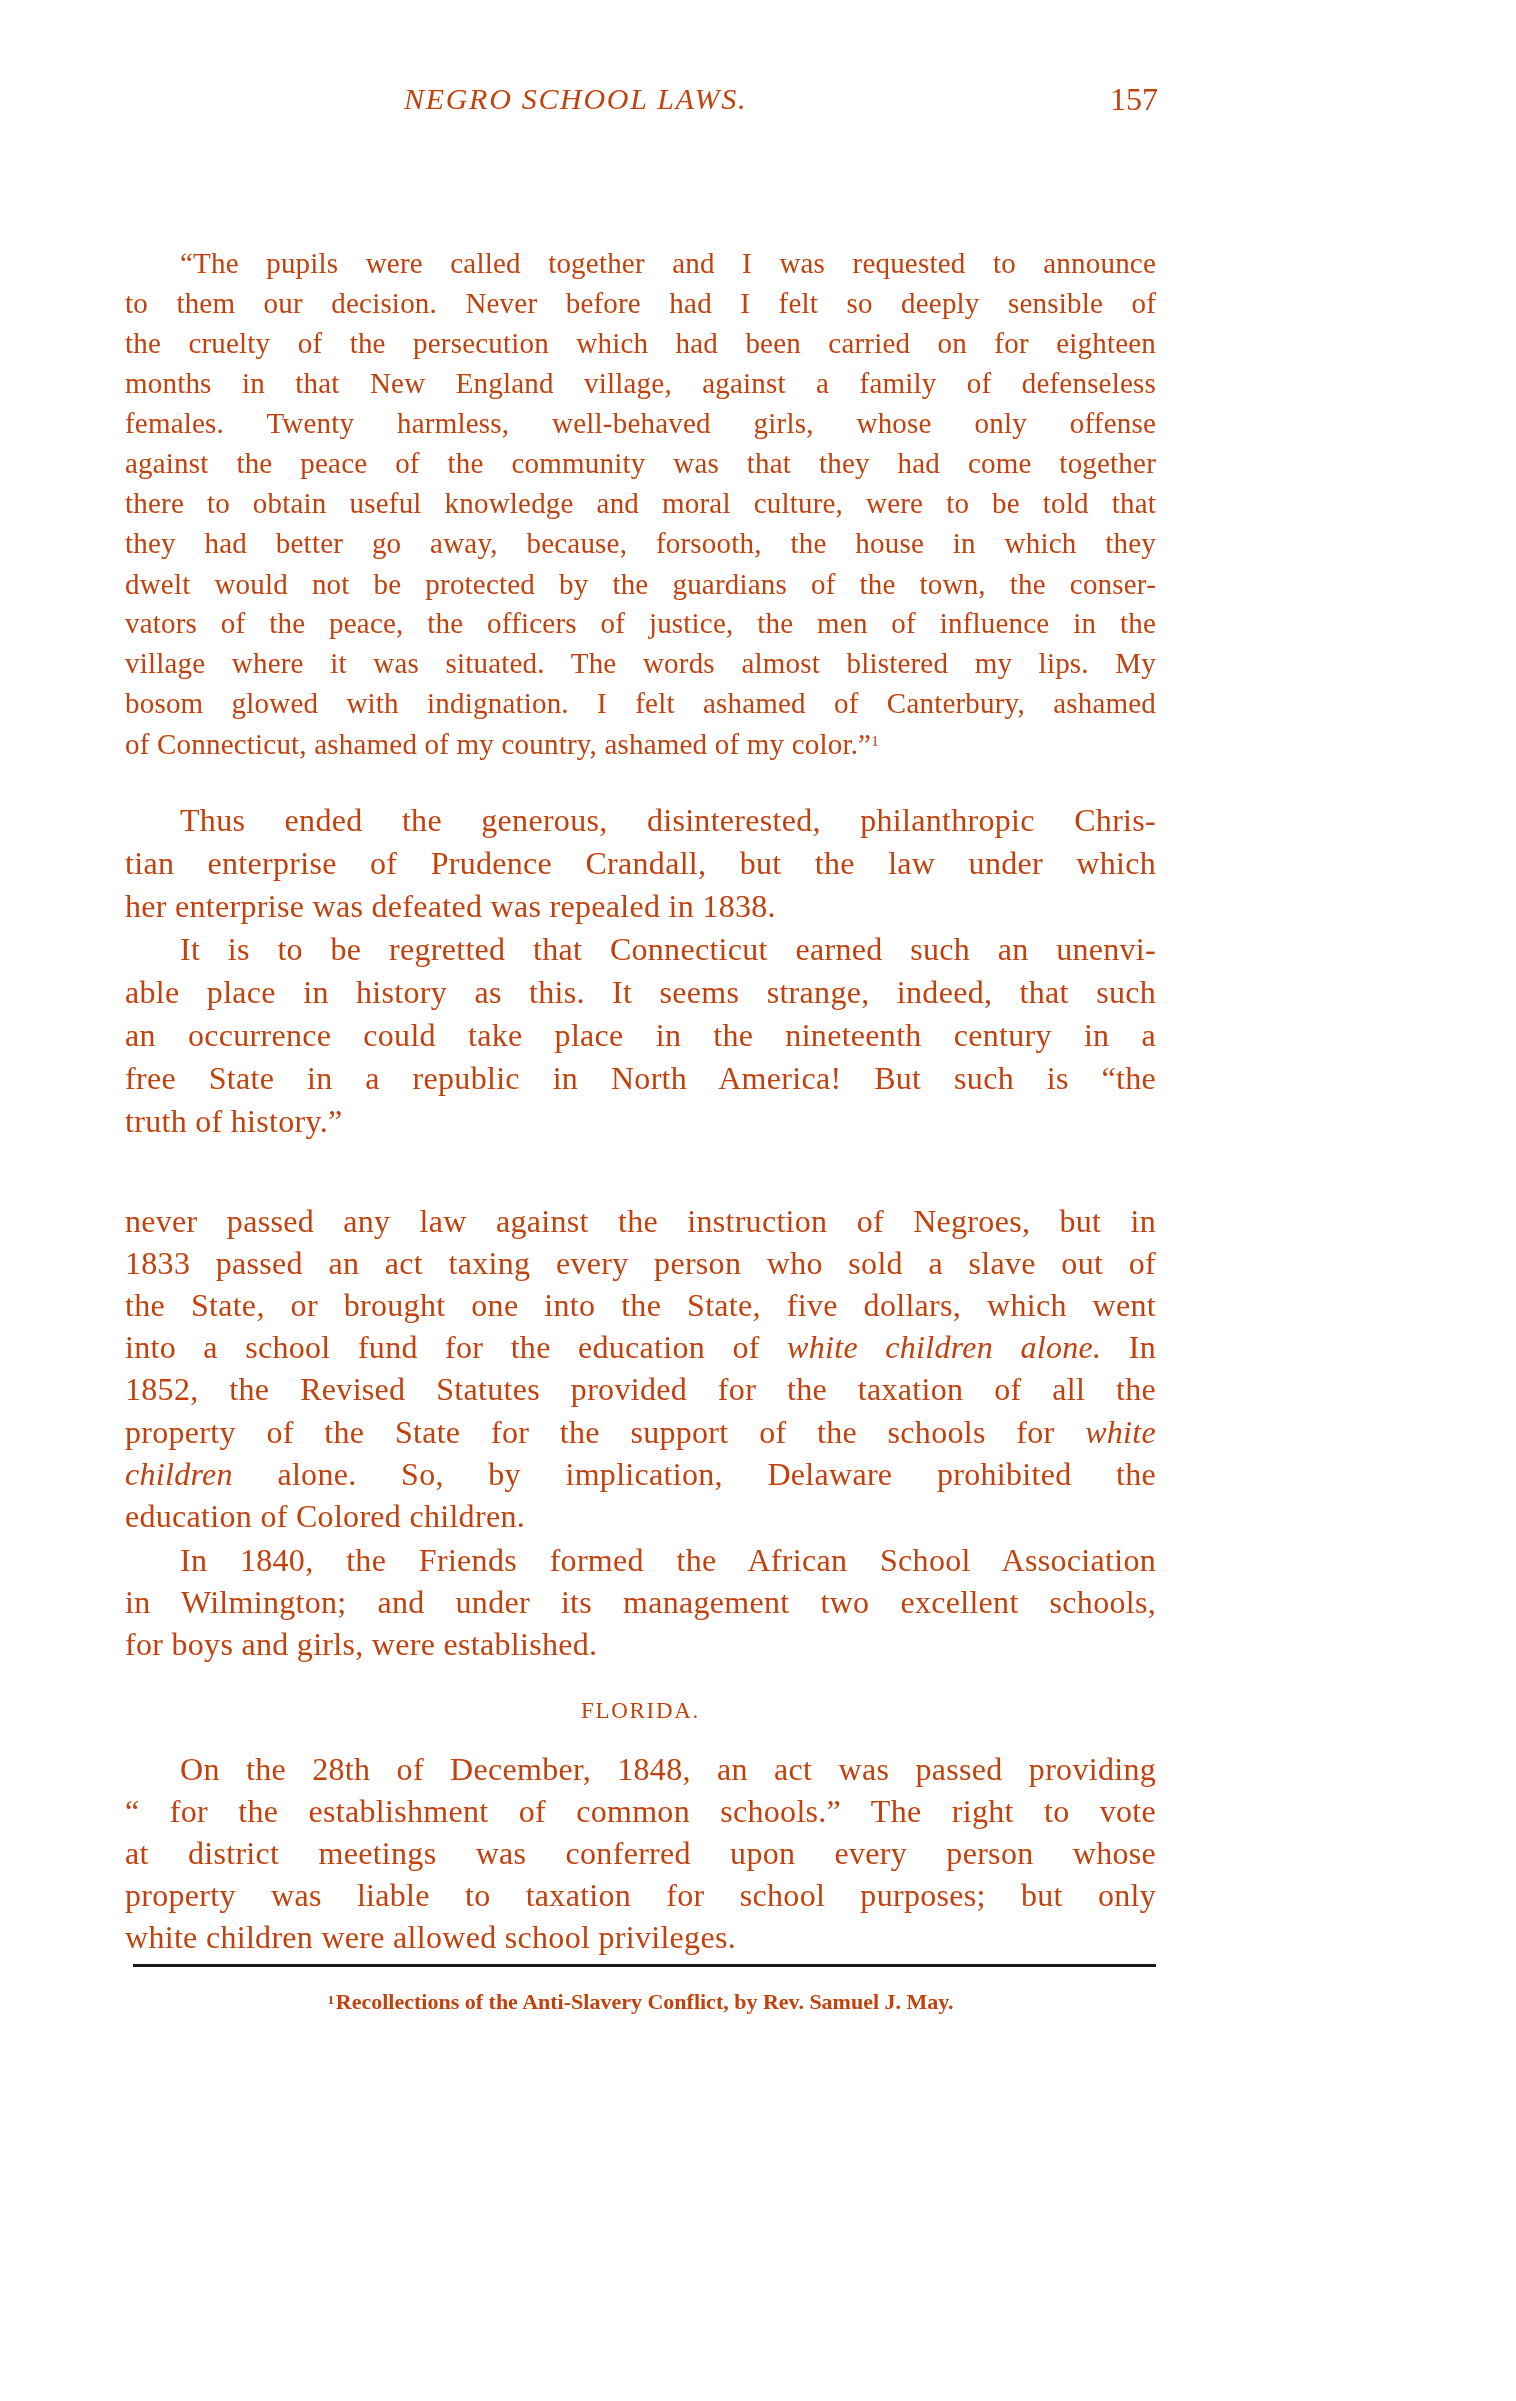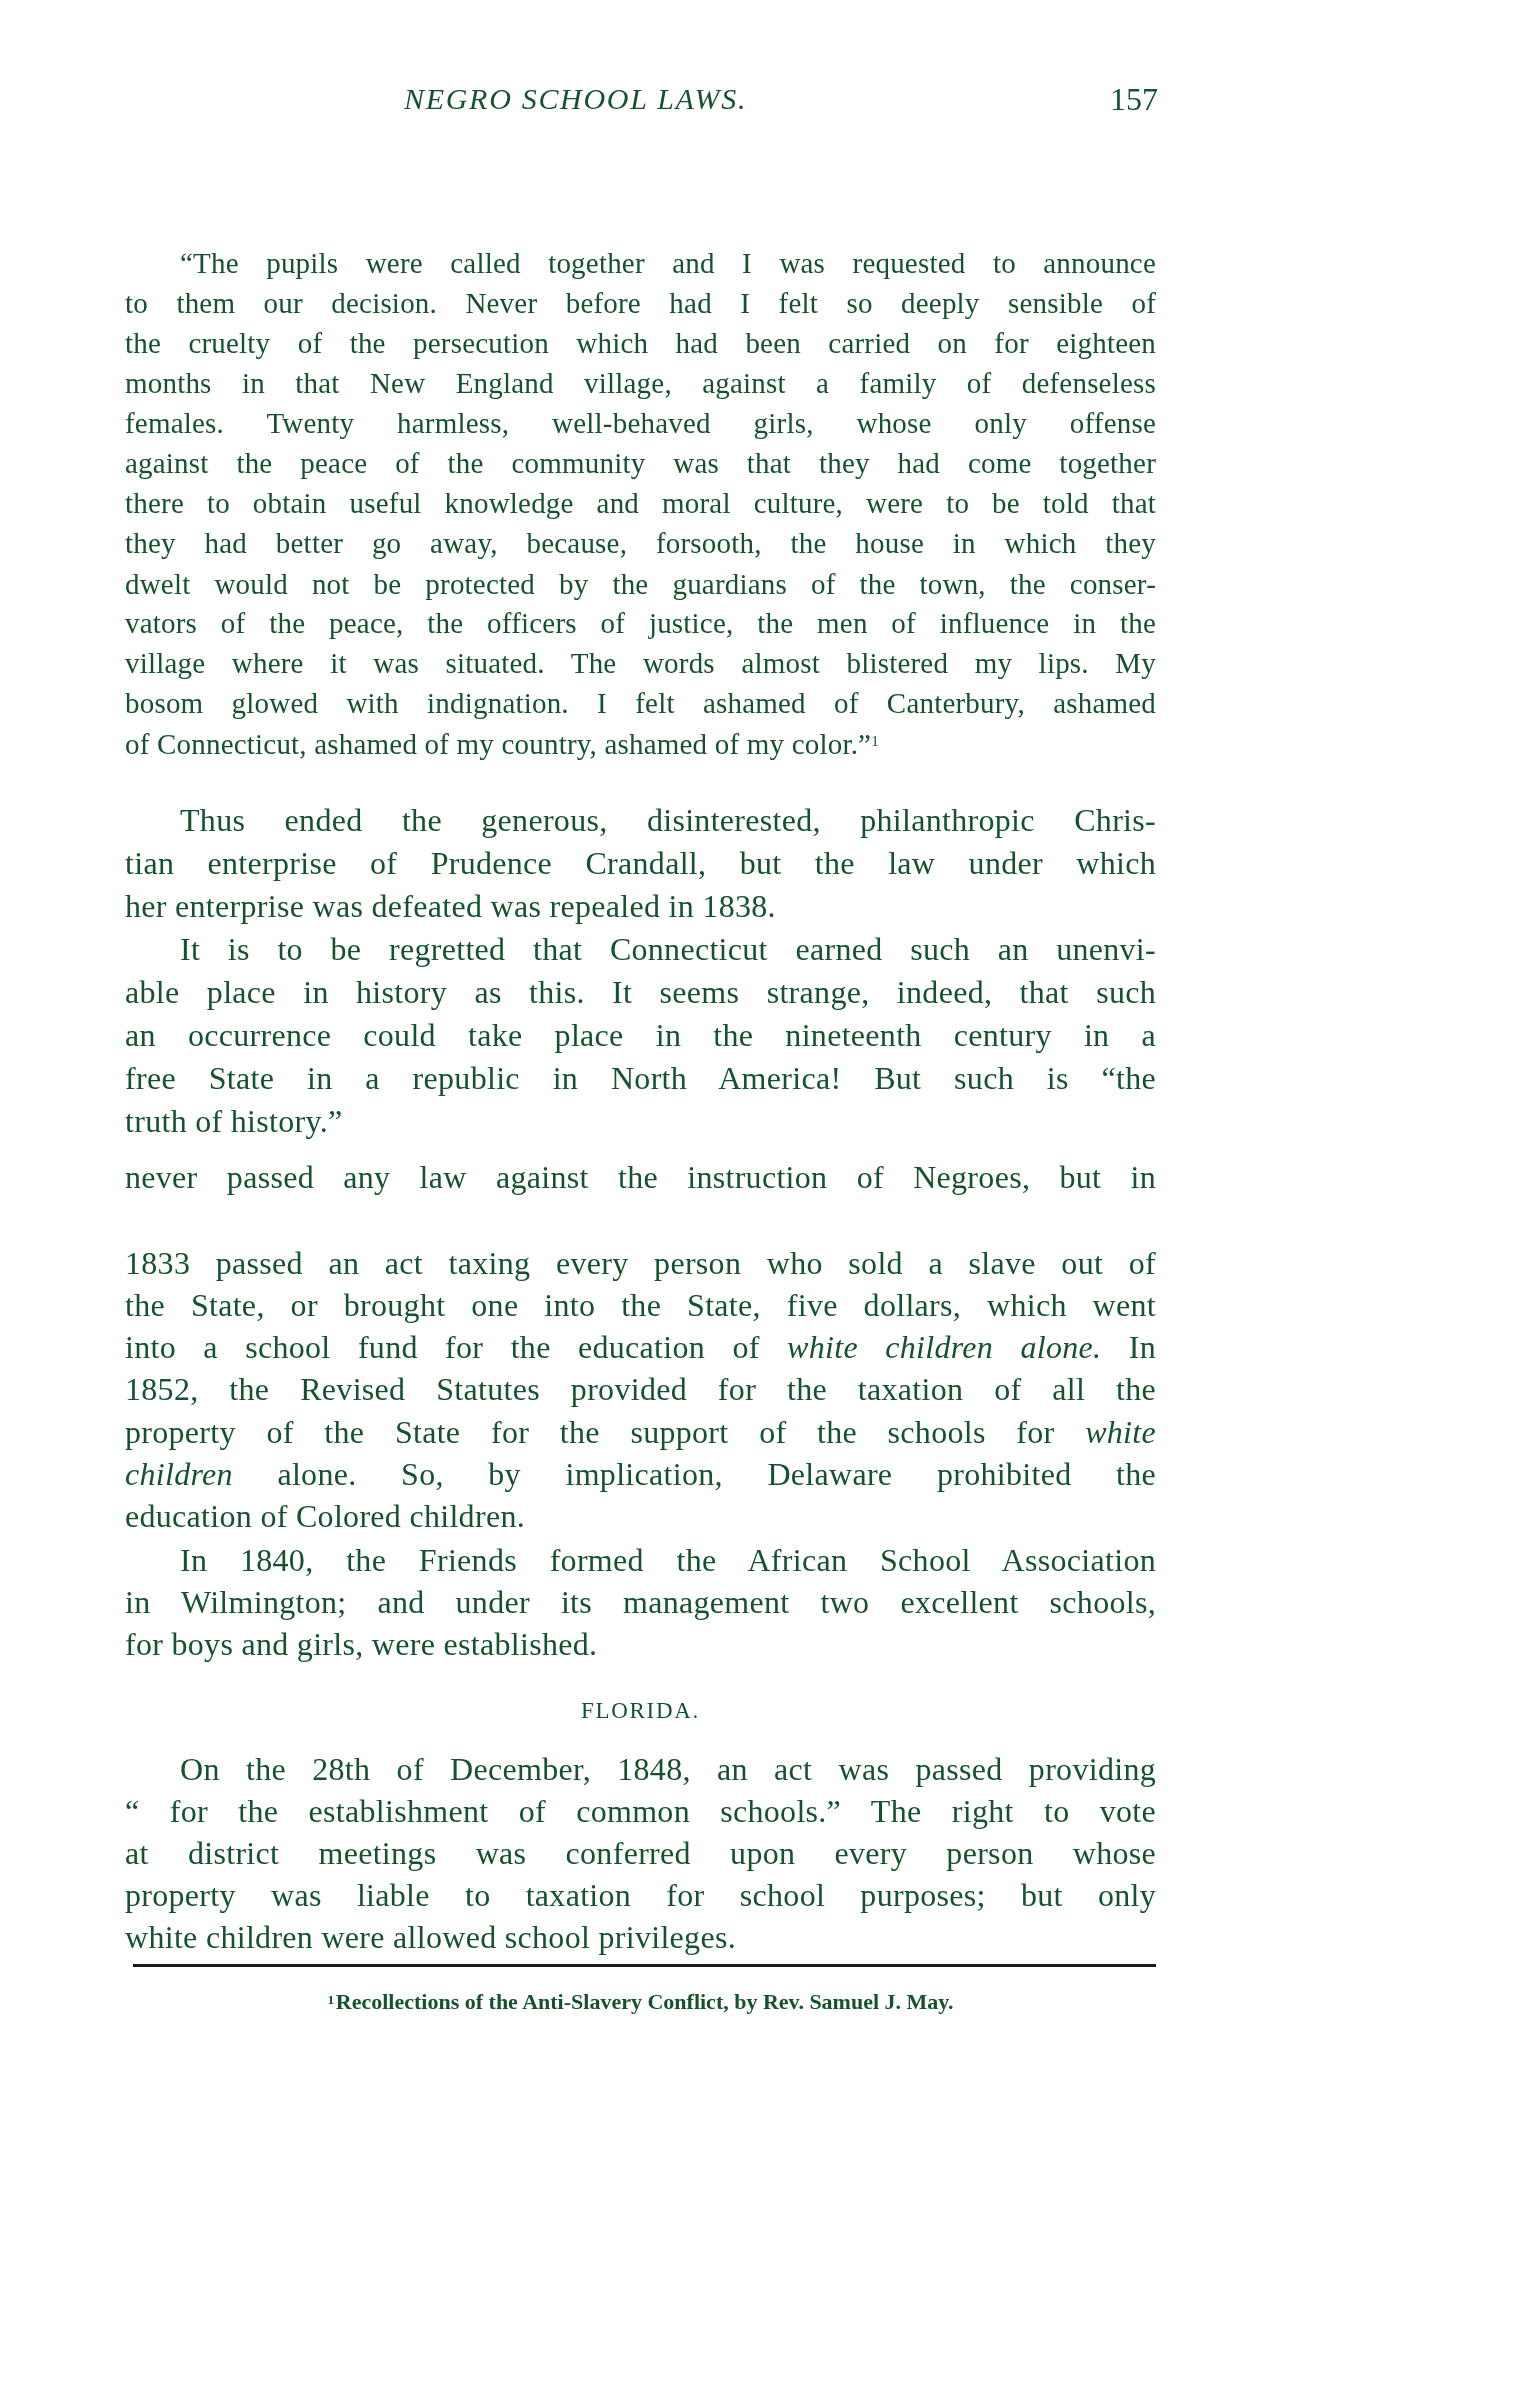--- a/index.html
+++ b/index.html
@@ -1,17 +1,17 @@
 <!DOCTYPE html>
 <html style="font-size:13.5px"><head>
 <meta charset="utf-8">
 <style>
   html, body { margin: 0; padding: 0; background: #ffffff; }
   body { width: 1517px; height: 2401px; position: relative; overflow: hidden; }
-  .page { position: absolute; left: 0; top: 0; width: 1381px; height: 2401px; background: #ffffff; color: #14532d; font-family: "Liberation Serif", "DejaVu Serif", serif; }
+  .page { position: absolute; left: 0; top: 0; width: 1381px; height: 2401px; background: #ffffff; color: #c2410c; font-family: "Liberation Serif", "DejaVu Serif", serif; }
   .running-head { position: absolute; top: 78px; left: 404px; width: 388px; height: 42px; font-style: italic; font-size: 30px; letter-spacing: 1.7px; line-height: 42px; white-space: nowrap; }
   .page-number { position: absolute; top: 78px; left: 1087px; width: 71px; height: 42px; font-size: 32px; line-height: 42px; text-align: right; }
   .line { position: absolute; left: 125px; width: 1031px; white-space: nowrap; text-align: justify; text-align-last: justify; }
   .line.last { text-align-last: left; }
   .line.indent { left: 180px; width: 976px; }
   .q { font-size: 29px; height: 39px; line-height: 39px; letter-spacing: 0.2px; }
   .b { font-size: 32px; height: 42px; line-height: 42px; letter-spacing: 0.3px; }
   .heading { position: absolute; left: 125px; width: 1031px; text-align: center; font-size: 23px; letter-spacing: 1.7px; height: 34px; line-height: 34px; }
   .rule { position: absolute; left: 133px; width: 1023px; top: 1964px; height: 2.5px; background: #1a1a1a; }
   .footnote { position: absolute; left: 125px; width: 1031px; top: 1987px; text-align: center; font-size: 22px; font-weight: bold; height: 30px; line-height: 30px; }
@@ -51,21 +51,21 @@
 
   <div>
     <div class="line b indent" style="top:928px">It is to be regretted that Connecticut earned such an unenvi-</div>
     <div class="line b" style="top:971px">able place in history as this. It seems strange, indeed, that such</div>
     <div class="line b" style="top:1014px">an occurrence could take place in the nineteenth century in a</div>
     <div class="line b" style="top:1057px">free State in a republic in North America! But such is “the</div>
     <div class="line b last" style="top:1100px">truth of history.”</div>
   </div>
 
   <div>
-    <div class="line b" style="top:1156px">never passed any law against the instruction of Negroes, but in</div>
+    <div class="line b" style="top:1200px">never passed any law against the instruction of Negroes, but in</div>
     <div class="line b" style="top:1242px">1833 passed an act taxing every person who sold a slave out of</div>
     <div class="line b" style="top:1284px">the State, or brought one into the State, five dollars, which went</div>
     <div class="line b" style="top:1326px"><span>into a school fund for the education of</span> <i>white children alone.</i> <span>In</span></div>
     <div class="line b" style="top:1368px">1852, the Revised Statutes provided for the taxation of all the</div>
     <div class="line b" style="top:1411px"><span>property of the State for the support of the schools for</span> <i>white</i></div>
     <div class="line b" style="top:1453px"><i>children</i> <span>alone. So, by implication, Delaware prohibited the</span></div>
     <div class="line b last" style="top:1495px">education of Colored children.</div>
   </div>
 
   <div>

